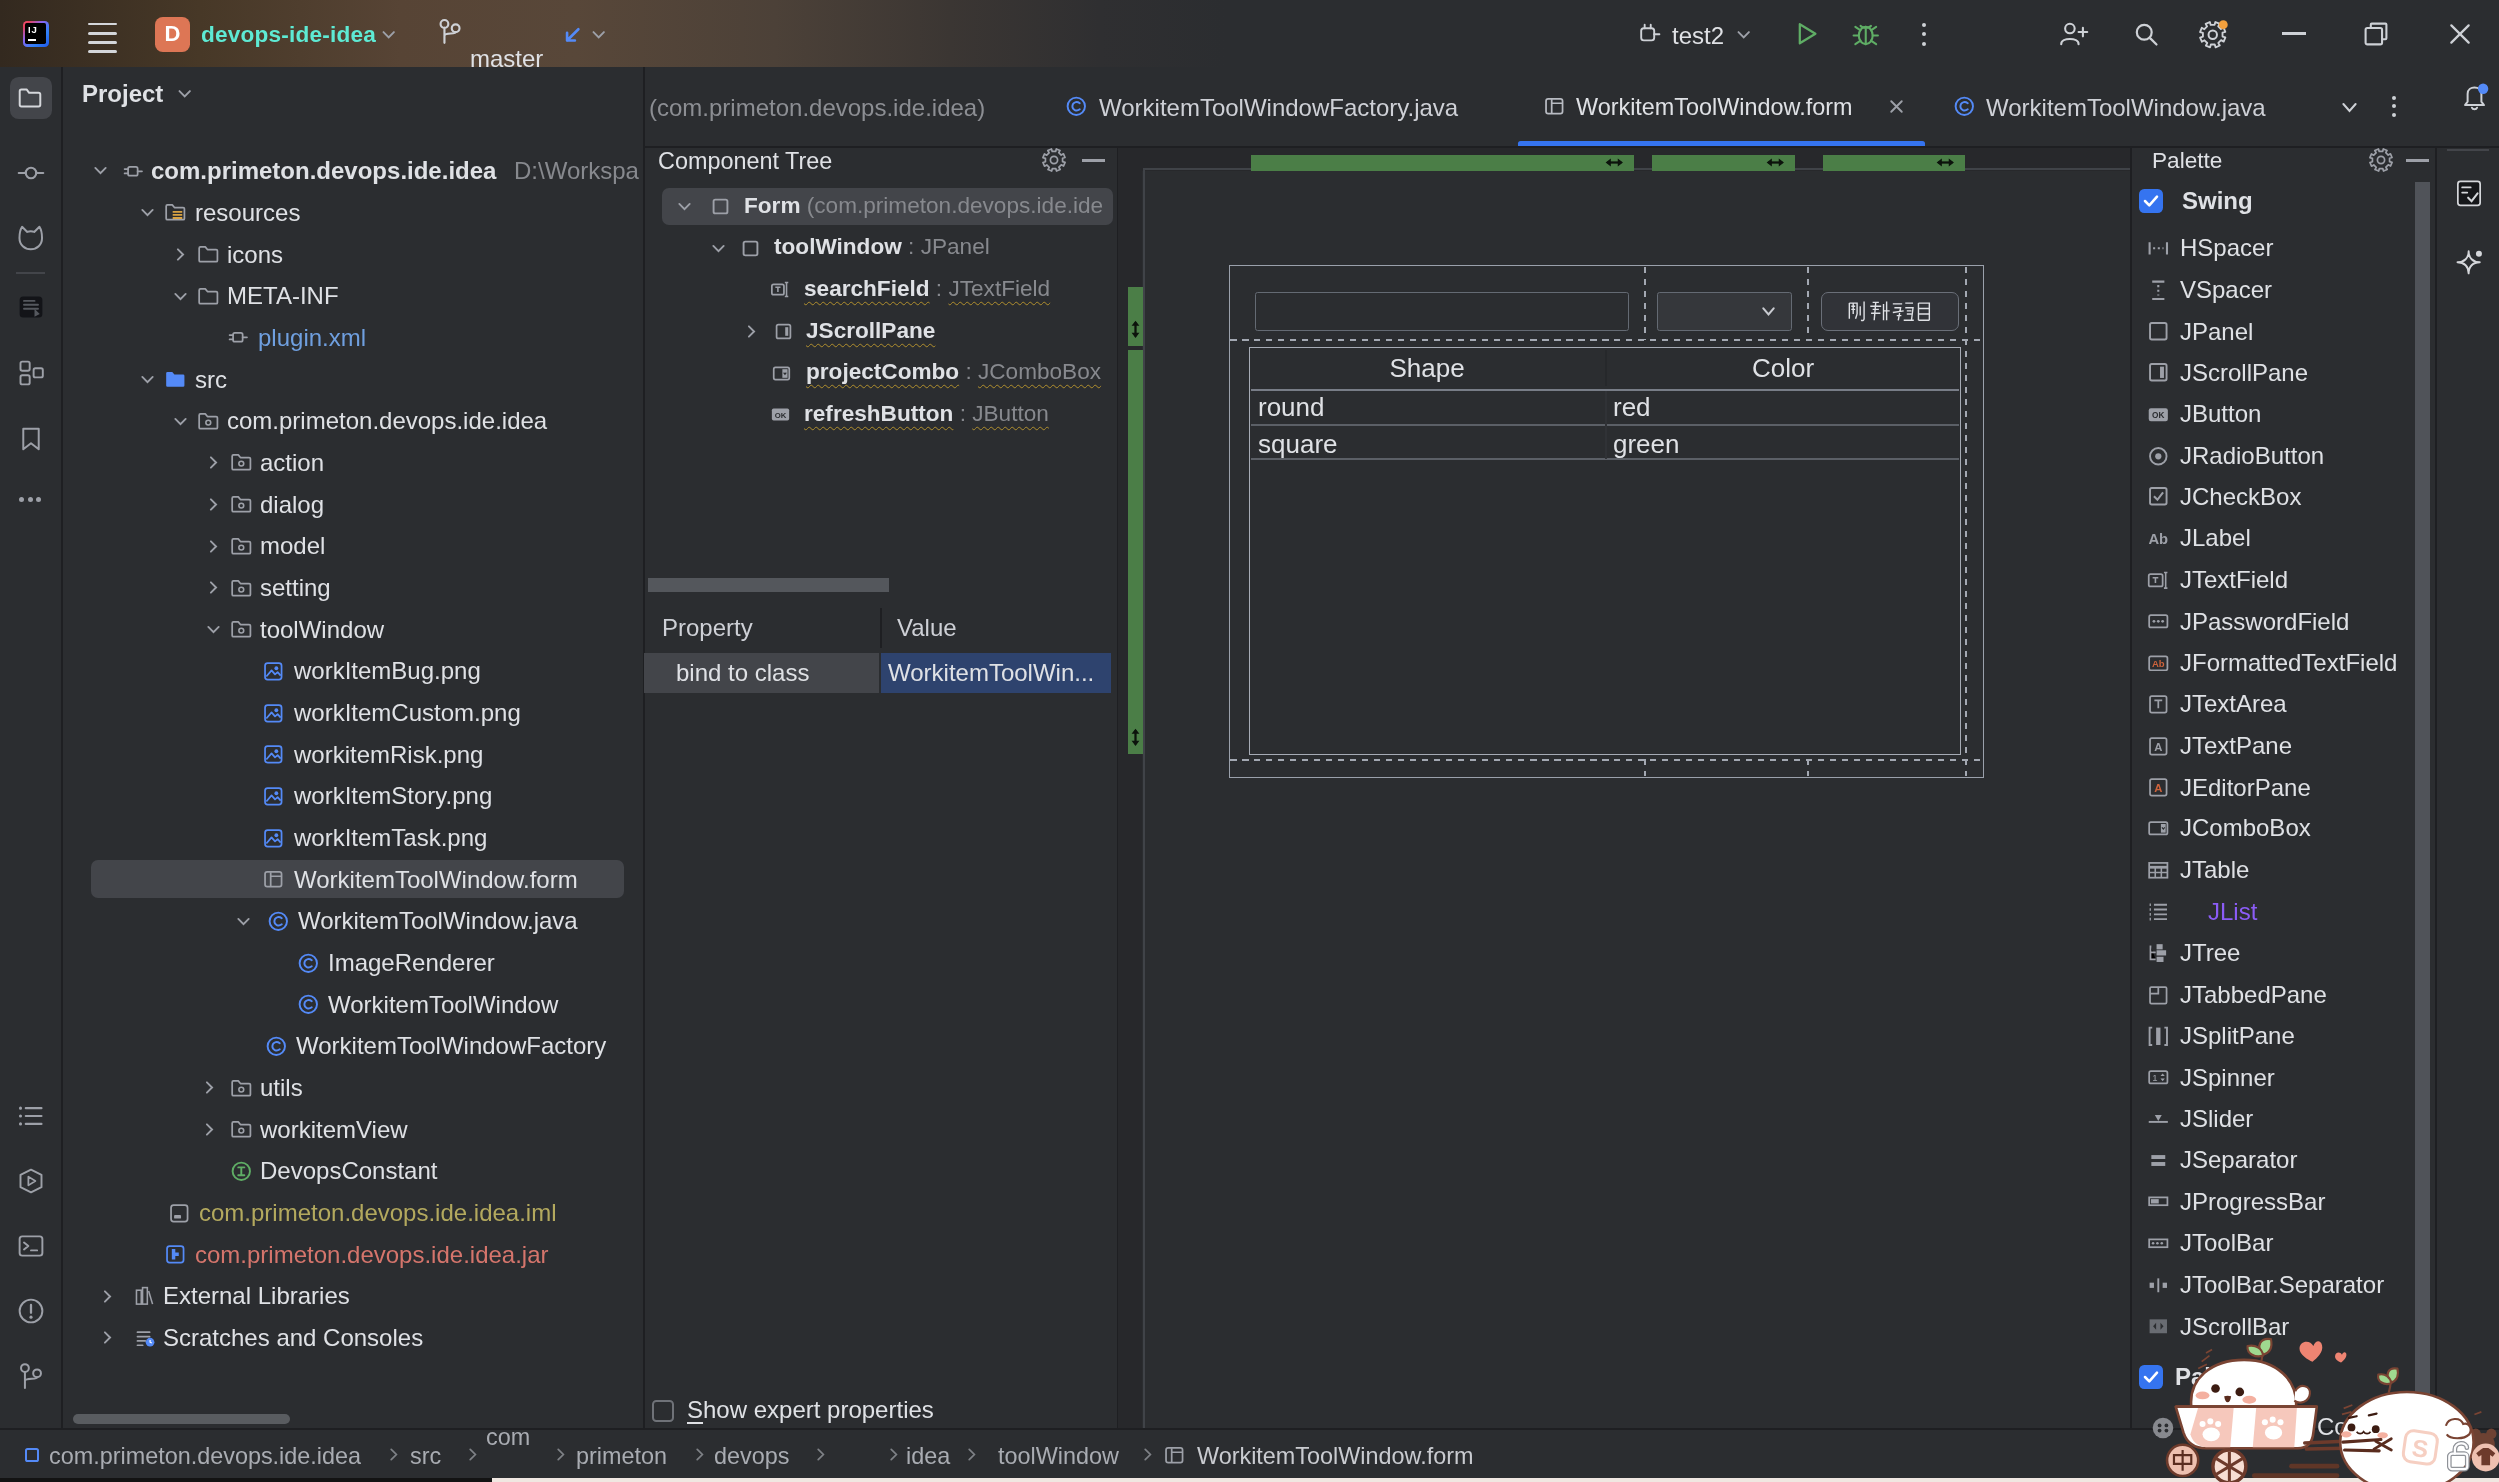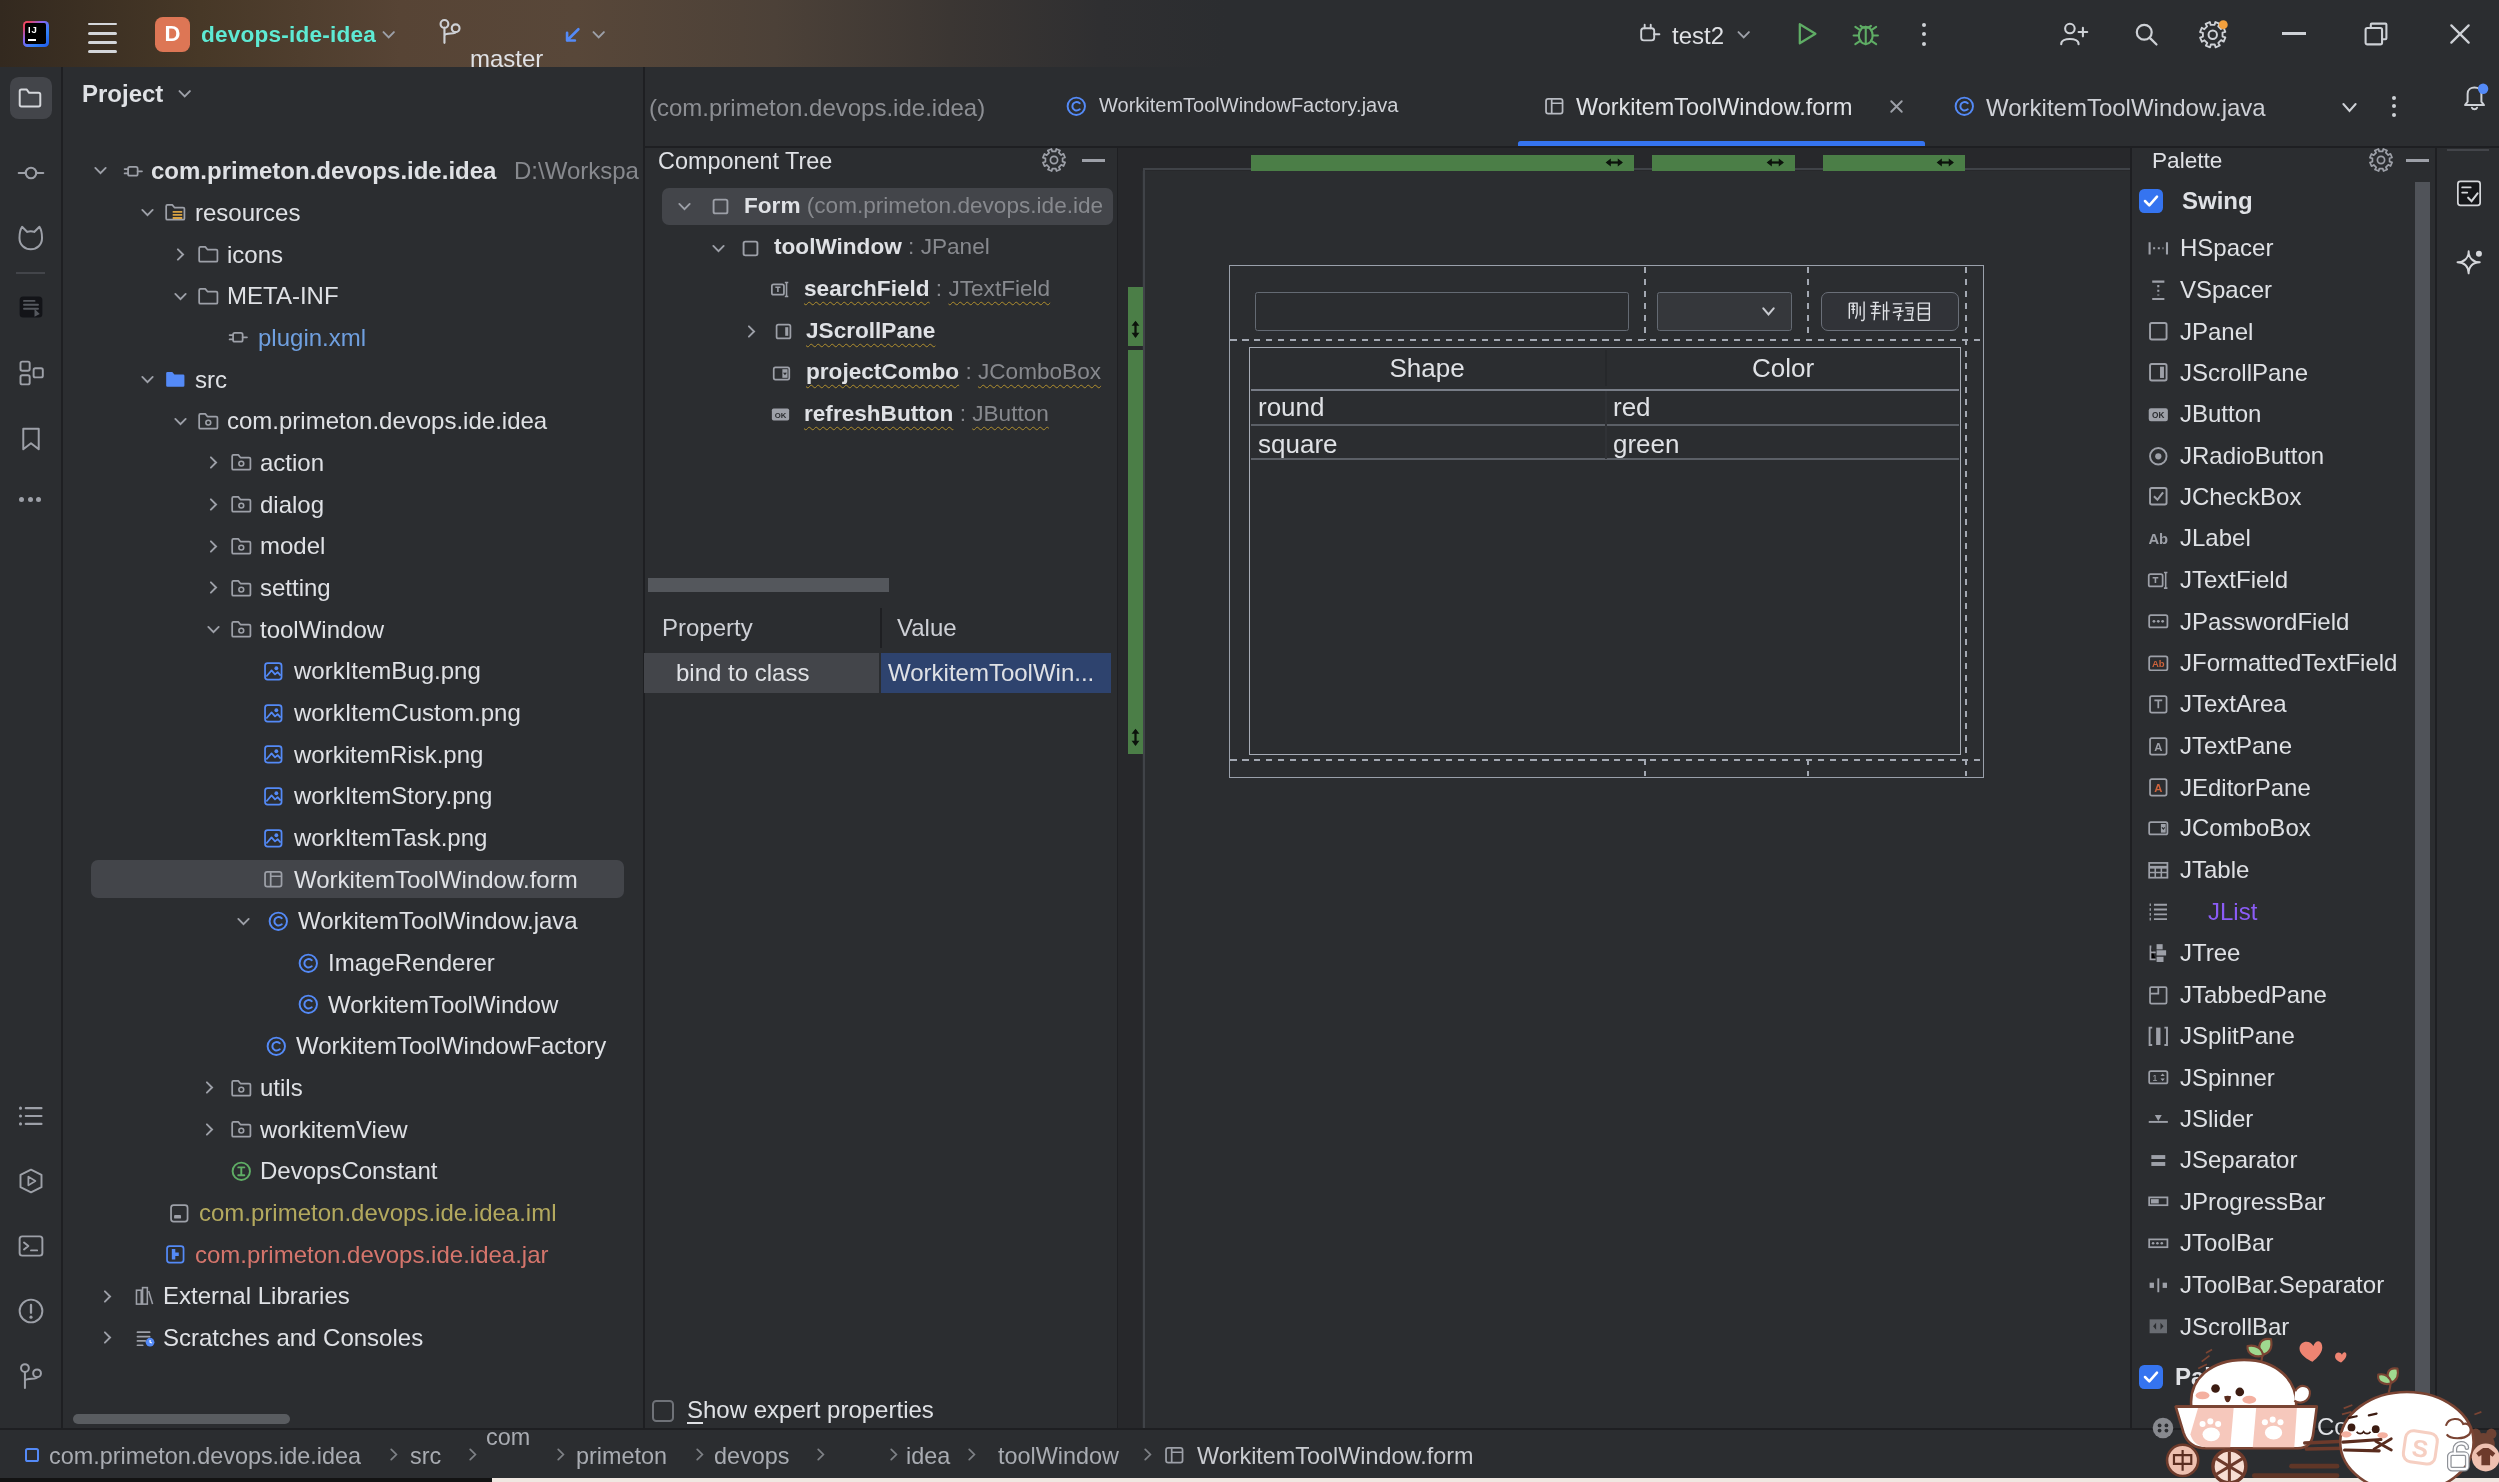--- a/index.html
+++ b/index.html
@@ -355,21 +355,21 @@
 <div class="txt" style="left:163px;top:1324px;font-size:24px;color:#dfe1e5;font-weight:400;letter-spacing:0;">Scratches and Consoles</div>
 </div>
     </div>
 <div class="abs" style="left:73px;top:1414px;width:217px;height:10.4px;border-radius:5.2px;background:#595c60;"></div>
 
 <div class="txt" style="left:649px;top:94px;font-size:24px;color:#8c8e93;">(com.primeton.devops.ide.idea)</div>
 <svg class="abs" style="left:1065px;top:95px;" width="22.6" height="22.6" viewBox="0 0 26 26">
       <circle cx="13" cy="13" r="10" stroke="#548af7" stroke-width="2.2" fill="none"></circle>
       <path d="M17 9.5 C13 6.5 8.5 9 8.5 13 C8.5 17 13 19.5 17 16.5" stroke="#548af7" stroke-width="2.2" fill="none" stroke-linecap="round"></path>
     </svg>
-<div class="txt" style="left:1099px;top:94px;font-size:20px;color:#ced0d6;">WorkitemToolWindowFactory.java</div>
+<div class="txt" style="left:1099px;top:94px;font-size:24px;color:#ced0d6;">WorkitemToolWindowFactory.java</div>
 <svg class="abs" style="left:1543px;top:95px;" width="22.6" height="22.6" viewBox="0 0 26 26">
       <rect x="3.5" y="4.5" width="19" height="17" rx="2.5" stroke="#b8bbc2" stroke-width="2" fill="none"></rect>
       <path d="M10 5 L10 21 M10.5 9.5 L22 9.5" stroke="#b8bbc2" stroke-width="2"></path>
     </svg>
 <div class="txt" style="left:1576px;top:94px;font-size:23.4px;color:#dfe1e5;">WorkitemToolWindow.form</div>
 <svg class="abs" style="left:1886px;top:96px;" width="21" height="21" viewBox="0 0 24 24">
       <path d="M6 6 L18 18 M18 6 L6 18" stroke="#9da0a8" stroke-width="2.2" stroke-linecap="round"></path>
     </svg>
 <div class="abs" style="left:1518px;top:141px;width:407px;height:5.2px;background:#3574f0;border-radius:2.6px 2.6px 0 0;"></div>
 <svg class="abs" style="left:1953px;top:95px;" width="22.6" height="22.6" viewBox="0 0 26 26">

